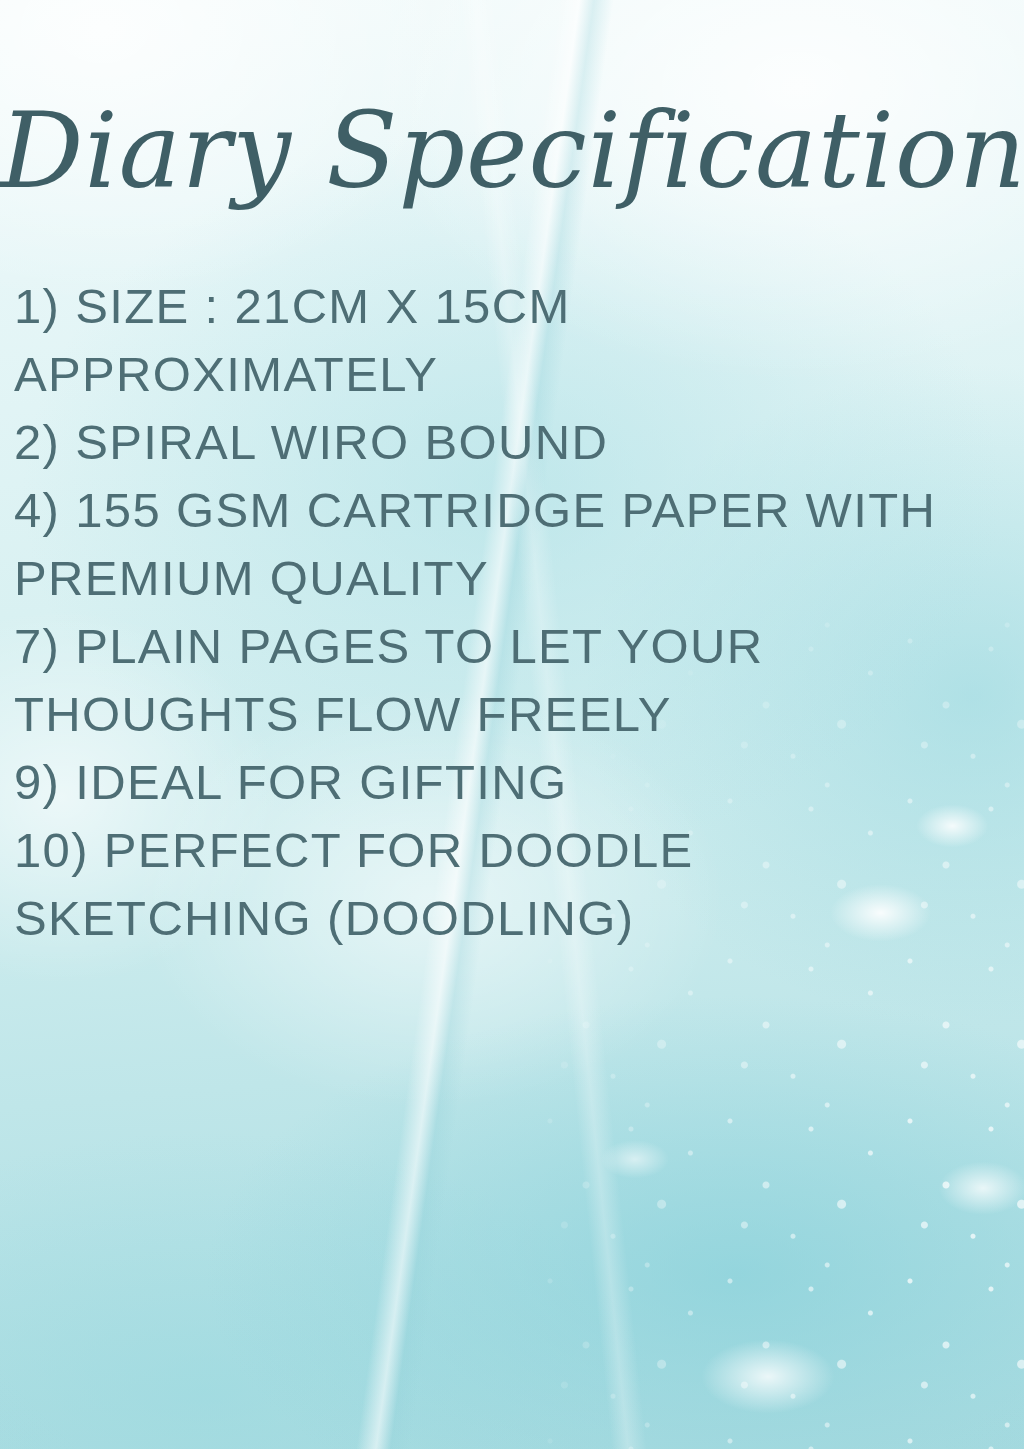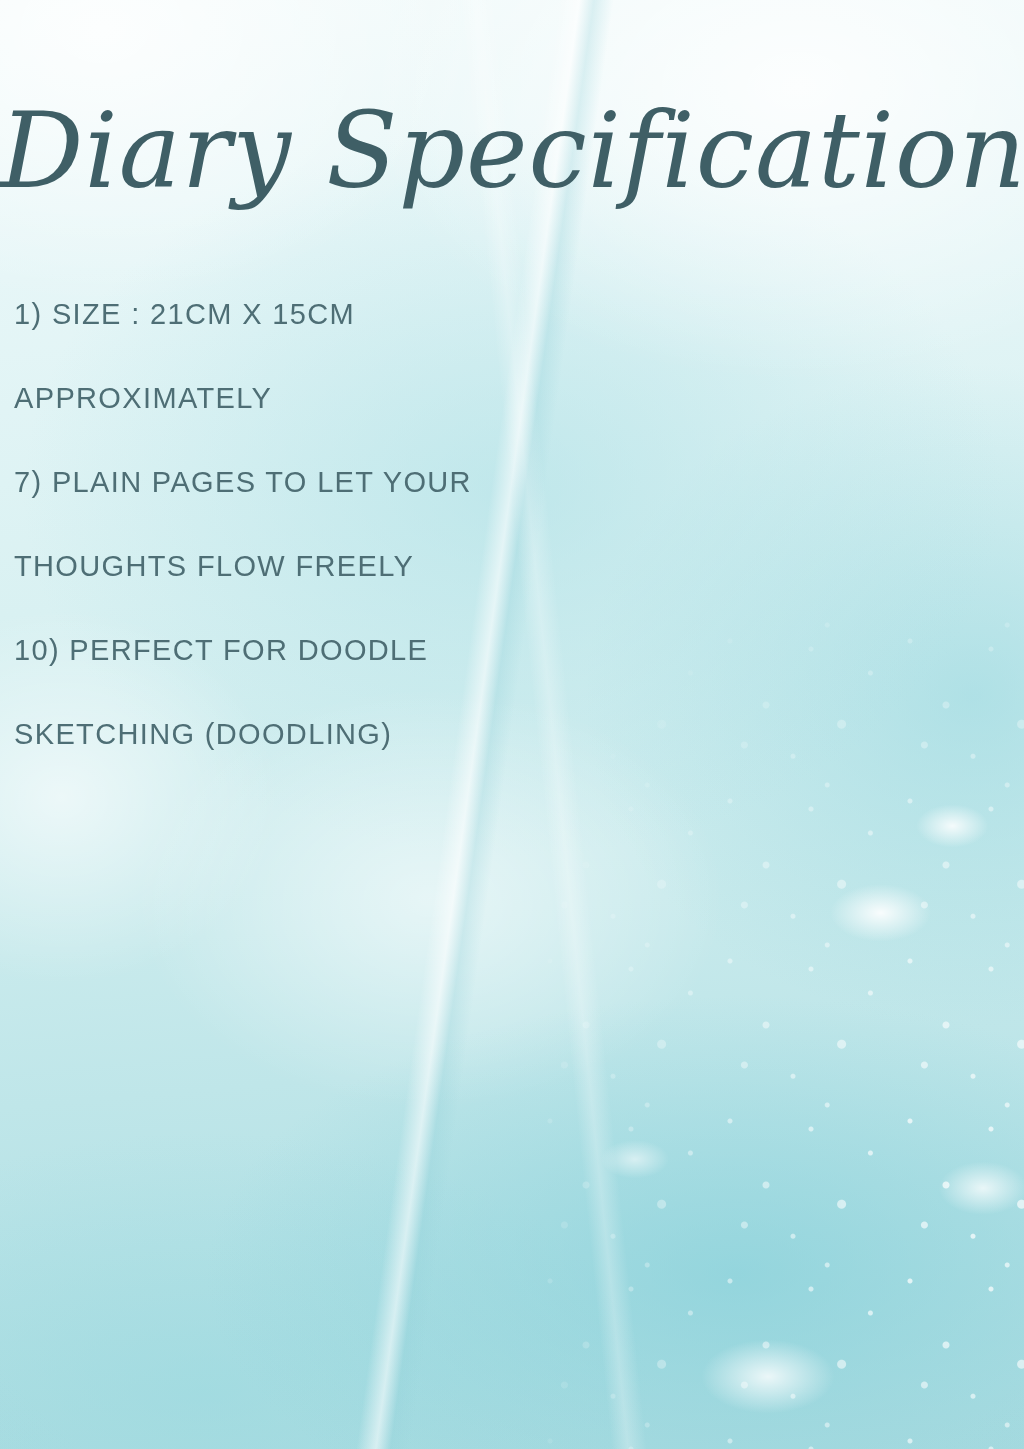--- a/index.html
+++ b/index.html
@@ -120,22 +120,22 @@
     top: 272px;
     left: 14px;
     right: 20px;
     margin: 0;
     padding: 0;
     list-style: none;
   }
   .spec-item {
     font-family: "Liberation Sans", sans-serif;
     font-weight: 400;
-    font-size: 29px;
-    line-height: 84px;
+    font-size: 49px;
+    line-height: 68px;
     letter-spacing: 1.35px;
     color: #4e6e75;
     text-transform: uppercase;
     white-space: pre-line;
   }
 </style>
 </head>
 <body>
 
 <div class="page">
@@ -149,20 +149,24 @@
   <div class="bg-layer bg-speckle"></div>
   <div class="bg-layer bg-vignette"></div>
 
   <div class="content">
 
     <h1 class="doc-title">Diary Specification</h1>
 
     <ul class="spec-list">
       <li class="spec-item">1) SIZE : 21CM X 15CM
 APPROXIMATELY</li>
+      <li class="spec-item">2) SPIRAL WIRO BOUND</li>
+      <li class="spec-item">4) 155 GSM CARTRIDGE PAPER WITH
+PREMIUM QUALITY</li>
       <li class="spec-item">7) PLAIN PAGES TO LET YOUR
 THOUGHTS FLOW FREELY</li>
+      <li class="spec-item">9) IDEAL FOR GIFTING</li>
       <li class="spec-item">10) PERFECT FOR DOODLE
 SKETCHING (DOODLING)</li>
     </ul>
 
   </div>
 </div>
 
 </body></html>

